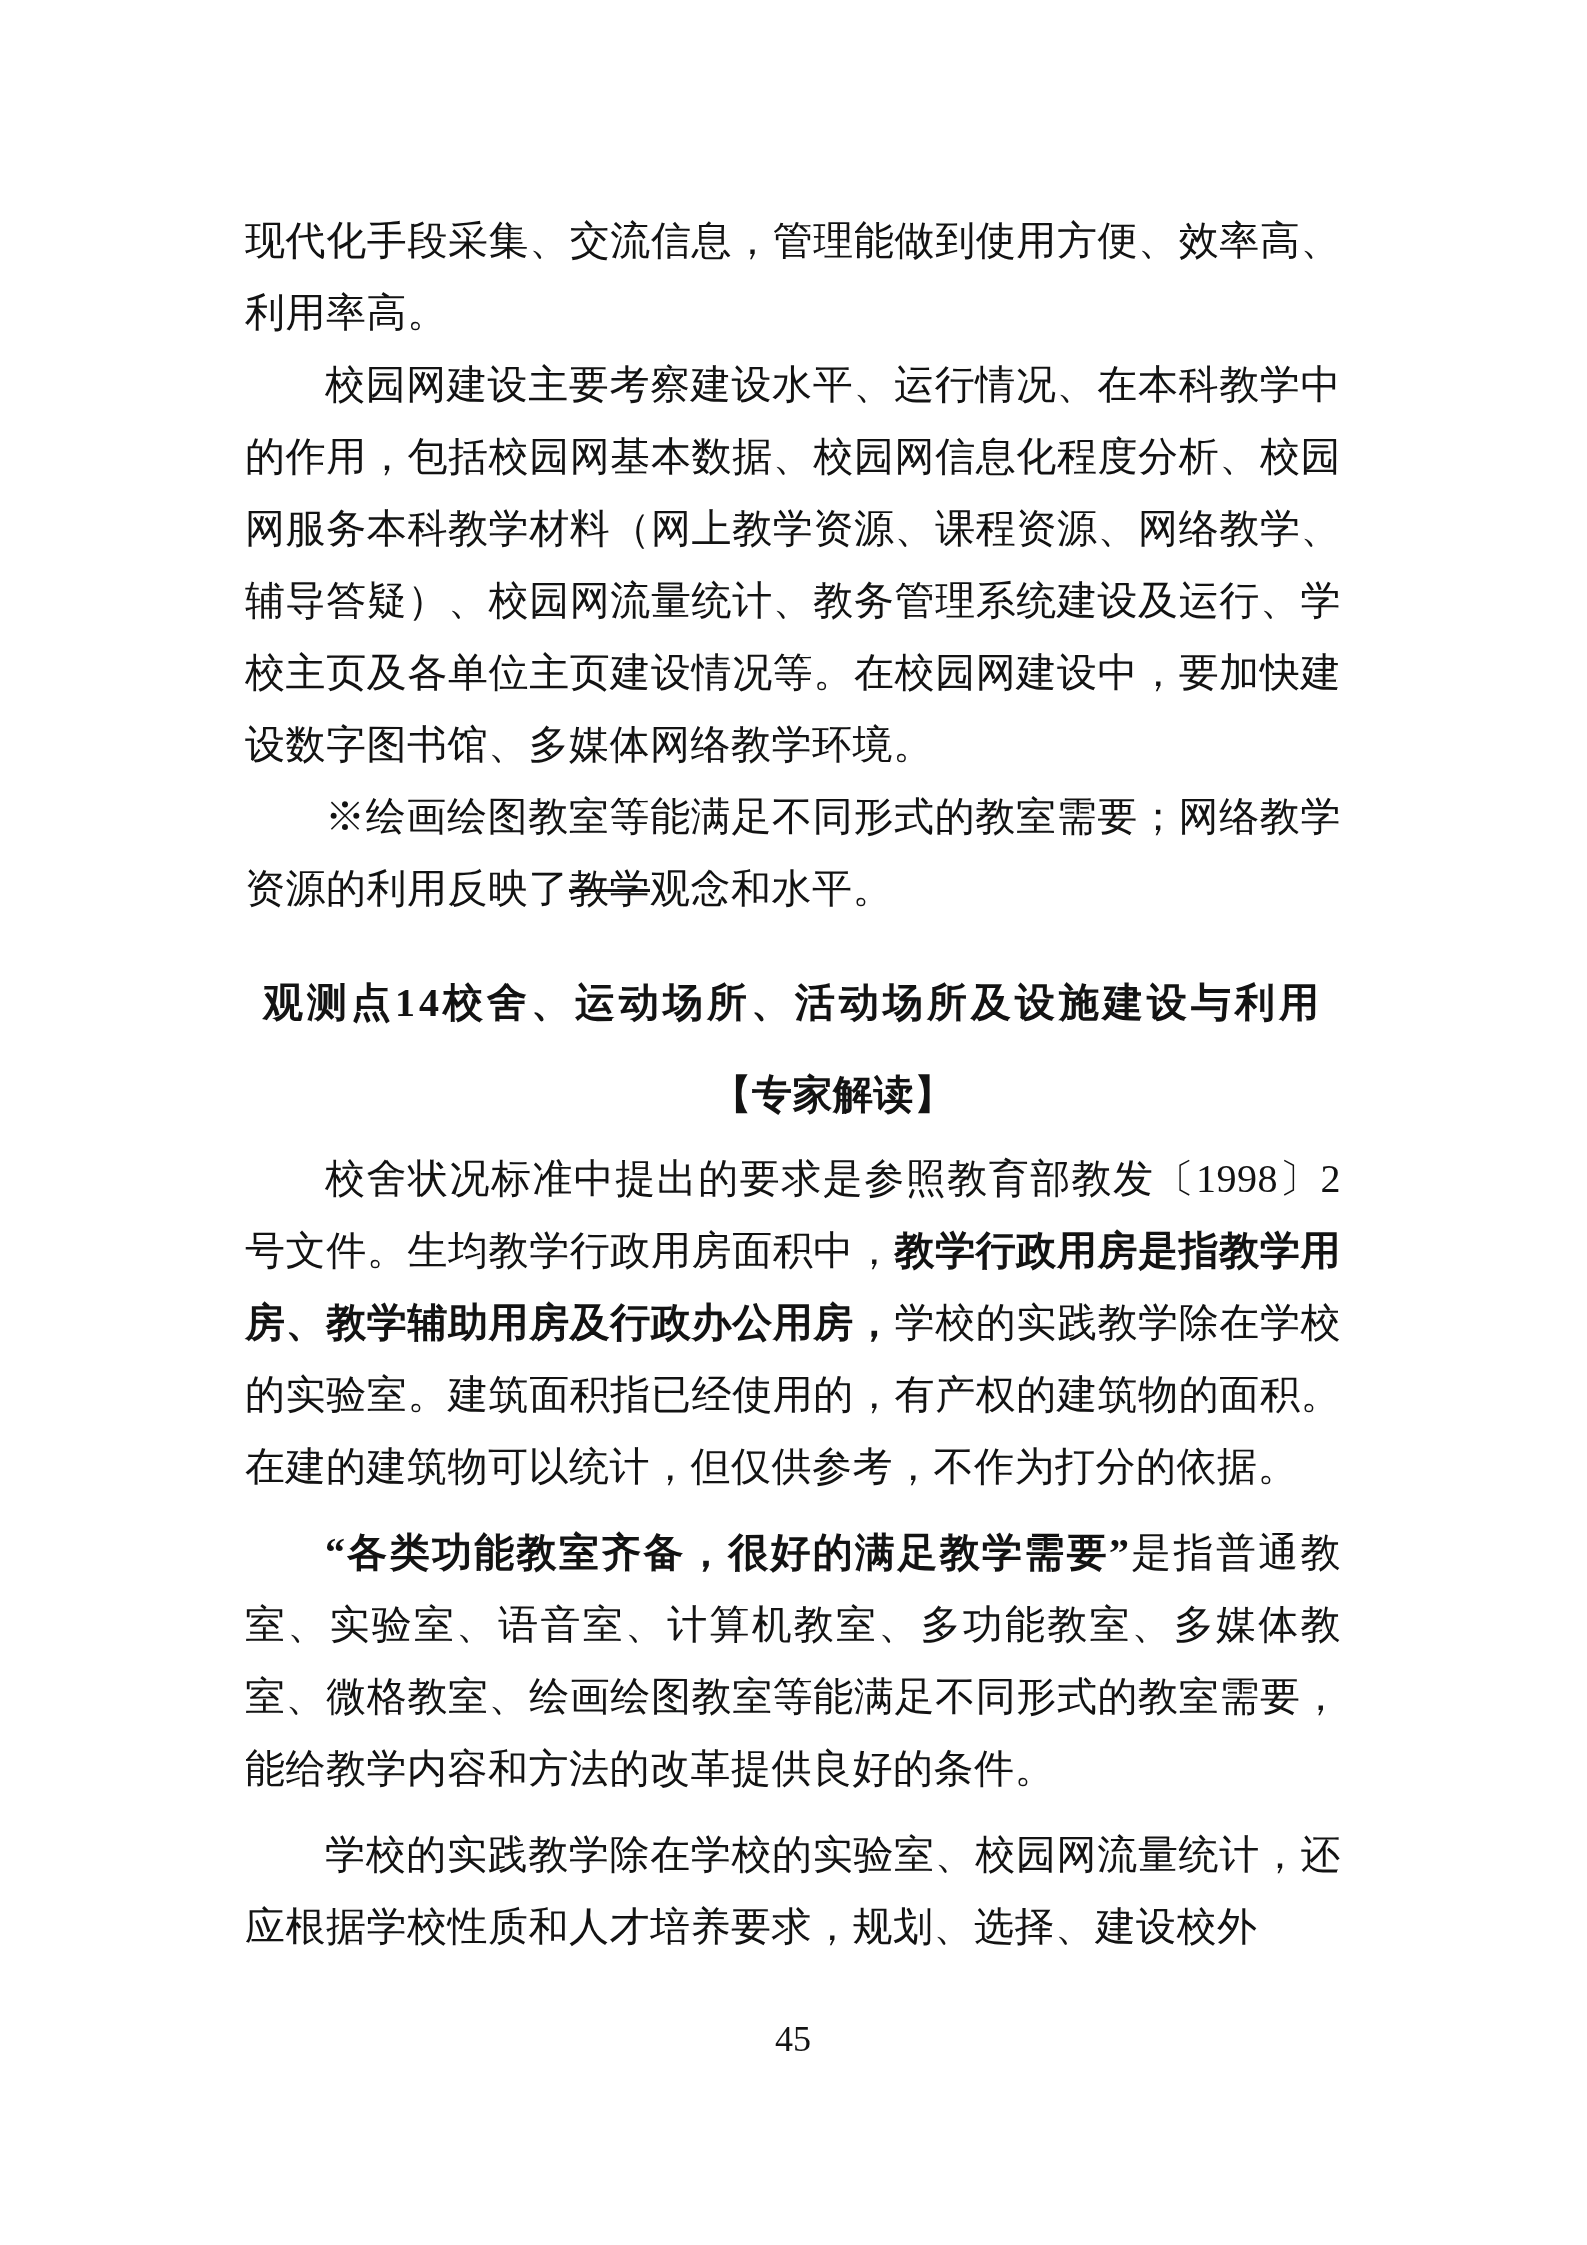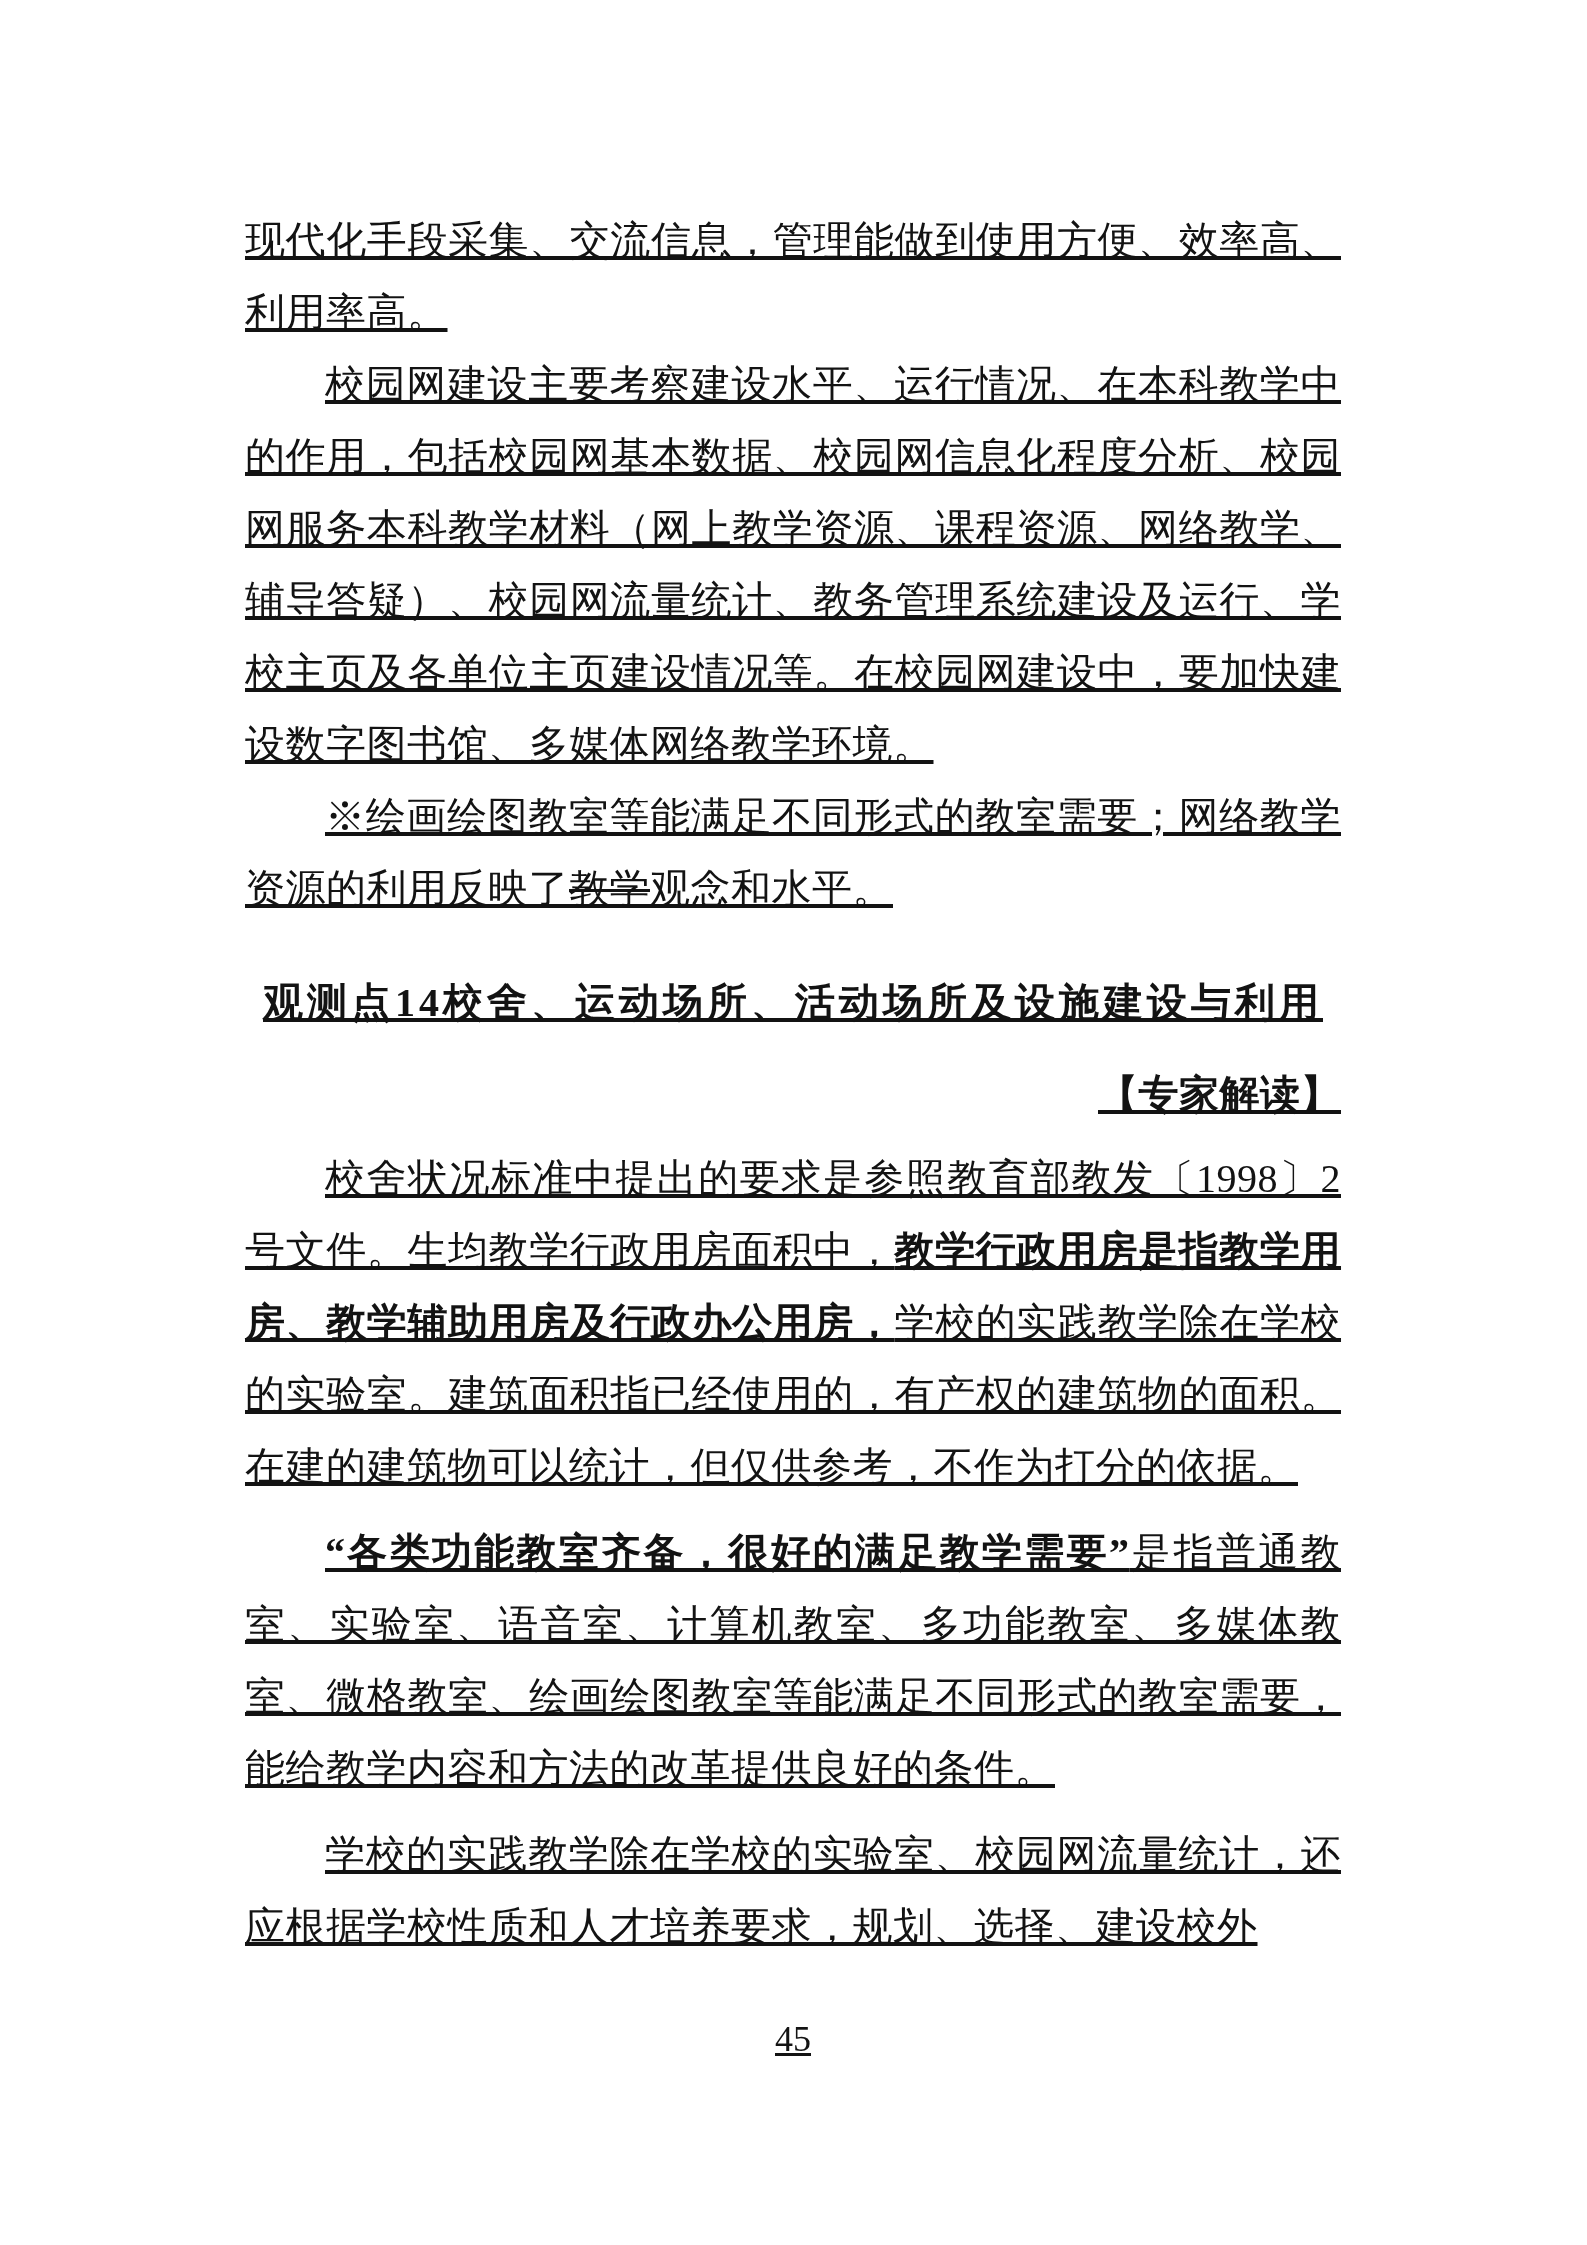--- a/index.html
+++ b/index.html
@@ -10,42 +10,41 @@
   .page {
     position: relative;
     width: 1587px;
     height: 2245px;
     background: #ffffff;
     box-sizing: border-box;
     padding: 205px 246px 0 245px;
     font-family: "Liberation Serif", "DejaVu Serif", serif;
     color: #131313;
     overflow: hidden;
-    text-decoration: underline;
   }
   .doc {
     width: 1096px;
     font-size: 40px;
     line-height: 72px;
     letter-spacing: 0.5px;
     text-align: justify;
   }
   .block { margin: 0; }
   .indent { text-indent: 2em; }
   .paragraph.spaced { margin-top: 14px; }
   .heading {
     margin: 42px 0 20px 0;
     font-weight: 700;
     letter-spacing: 4px;
     text-align: center;
   }
   .subheading {
     margin: 0 0 12px 0;
     font-weight: 700;
-    text-align: right;
+    text-align: center;
   }
   .run-normal { font-weight: 400; }
   .run-bold { font-weight: 700; }
   .run-strike { text-decoration: line-through; text-decoration-thickness: 3px; }
   .footer {
     margin-top: 40px;
     width: 1096px;
     line-height: 72px;
     text-align: center;
     font-size: 36px;

